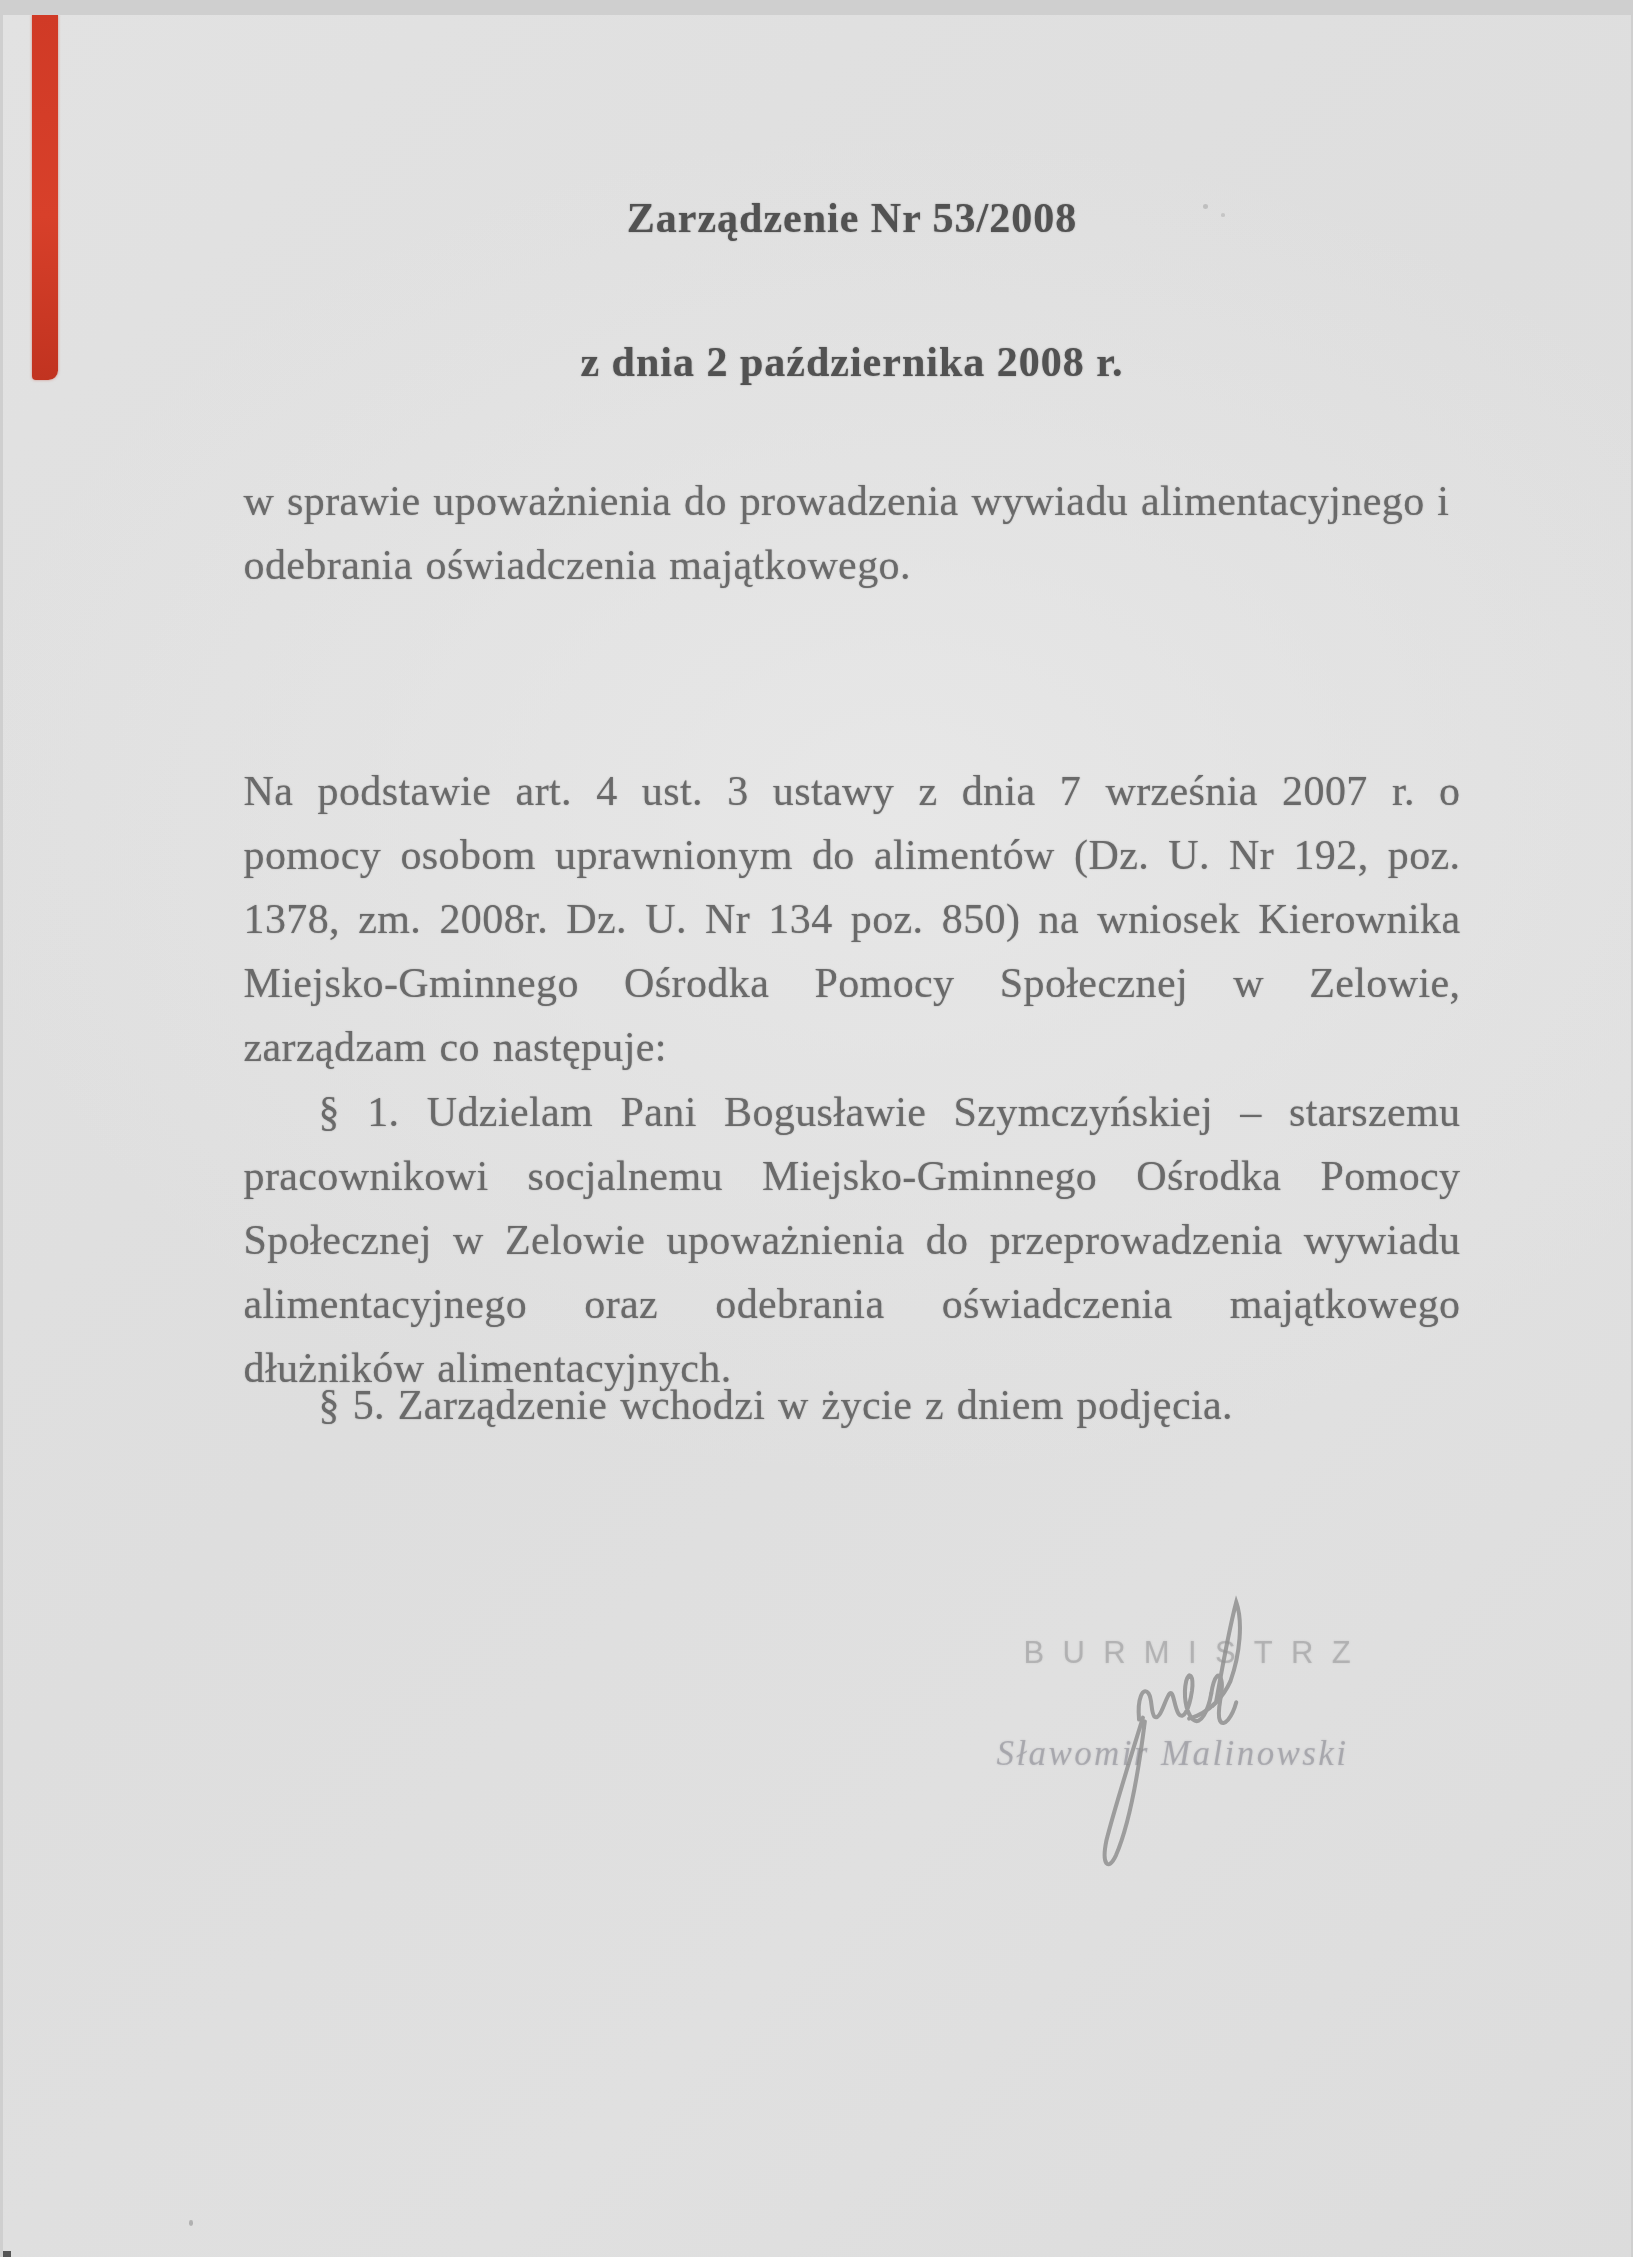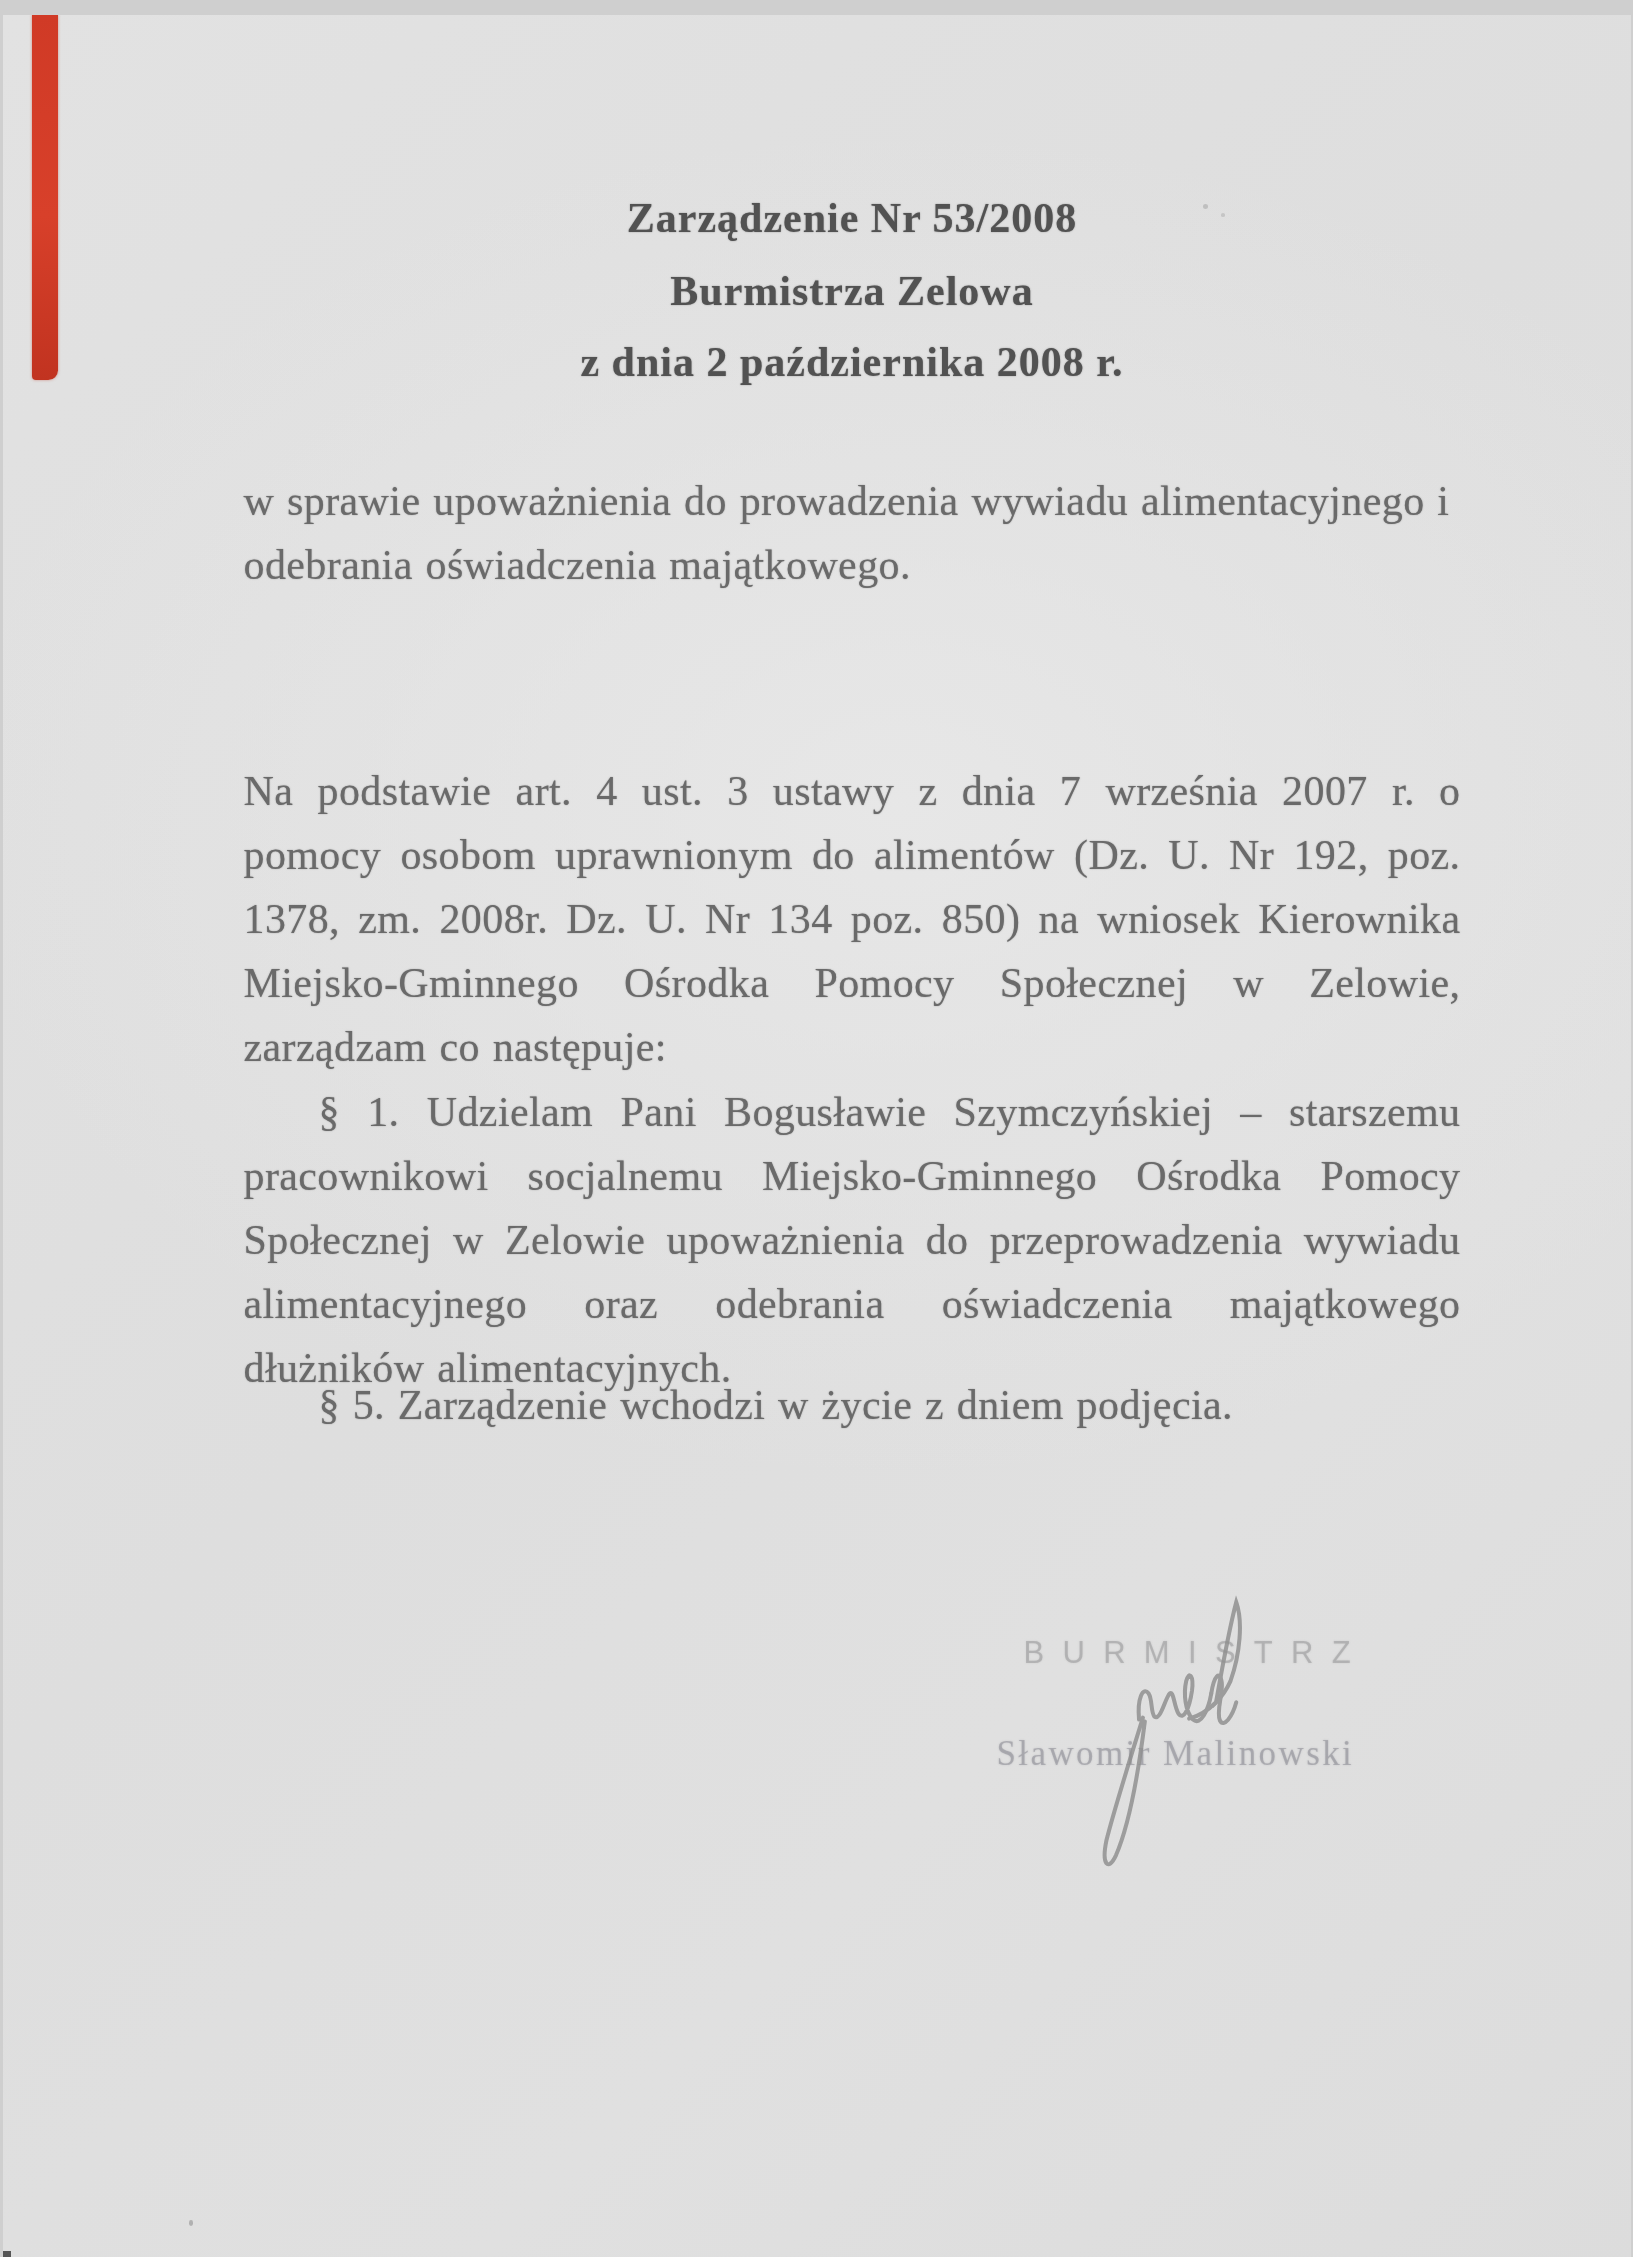--- a/index.html
+++ b/index.html
@@ -57,39 +57,38 @@
   #stamp-title{
     position:absolute;left:1021px;top:1620px;
     font-family:"Liberation Sans","DejaVu Sans",sans-serif;
     font-size:31px;letter-spacing:18.3px;
     color:rgba(140,140,142,.42);
     text-shadow:0 0 1.9px rgba(150,150,150,.3);
     white-space:nowrap;
   }
   #signer-name{
     position:absolute;left:994px;top:1719px;
-    font-size:35px;letter-spacing:2.4px;
+    font-style:italic;font-size:35px;letter-spacing:2.4px;
     color:rgba(125,125,133,.42);
     text-shadow:0 0 1.9px rgba(130,130,140,.3);
     white-space:nowrap;
   }
   #signature-scribble{position:absolute;left:1086px;top:1579px;}
 </style>
 </head>
 <body>
 
 <div id="scan-page">
 
   <div id="red-strip" style="background: linear-gradient(rgb(208, 58, 38), rgb(216, 64, 42) 55%, rgb(193, 51, 32));"></div>
   <div id="speck-a" class="speck"></div>
   <div id="speck-b" class="speck"></div>
   <div id="speck-c" class="speck"></div>
 
   <div class="title-line" style="top:178px">Zarządzenie Nr 53/2008</div>
-  <div class="title-line" style="top:251px">Burmistrza Zelowa</div>
   <div class="title-line" style="top:322px">z dnia 2 października 2008 r.</div>
 
   <div class="txt" style="top:454px">w sprawie upoważnienia do prowadzenia wywiadu alimentacyjnego i odebrania oświadczenia majątkowego.</div>
 
   <div class="txt just" style="top:744px">Na podstawie art. 4 ust. 3 ustawy z dnia 7 września 2007 r. o pomocy osobom uprawnionym do alimentów (Dz. U. Nr 192, poz. 1378, zm. 2008r. Dz. U. Nr 134 poz. 850) na wniosek Kierownika Miejsko-Gminnego Ośrodka Pomocy Społecznej w Zelowie, zarządzam co następuje:</div>
 
   <div class="txt just indent" style="top:1065px">§ 1. Udzielam Pani Bogusławie Szymczyńskiej – starszemu pracownikowi socjalnemu Miejsko-Gminnego Ośrodka Pomocy Społecznej w Zelowie upoważnienia do przeprowadzenia wywiadu alimentacyjnego oraz odebrania oświadczenia majątkowego dłużników alimentacyjnych.</div>
 
   <div class="txt indent" style="top:1358px">§ 5. Zarządzenie wchodzi w życie z dniem podjęcia.</div>
 

